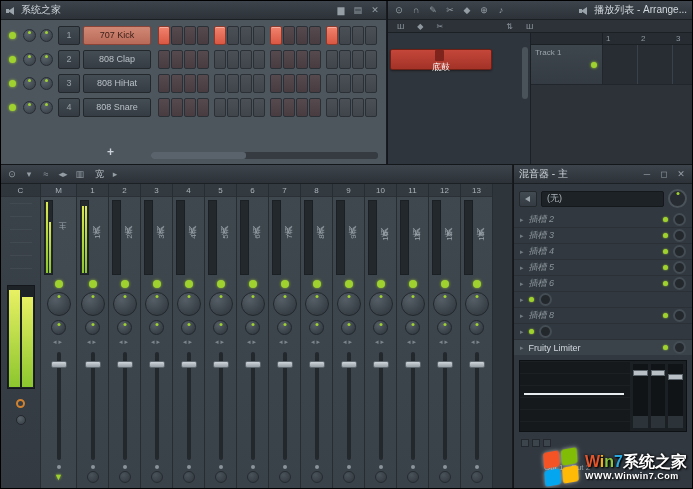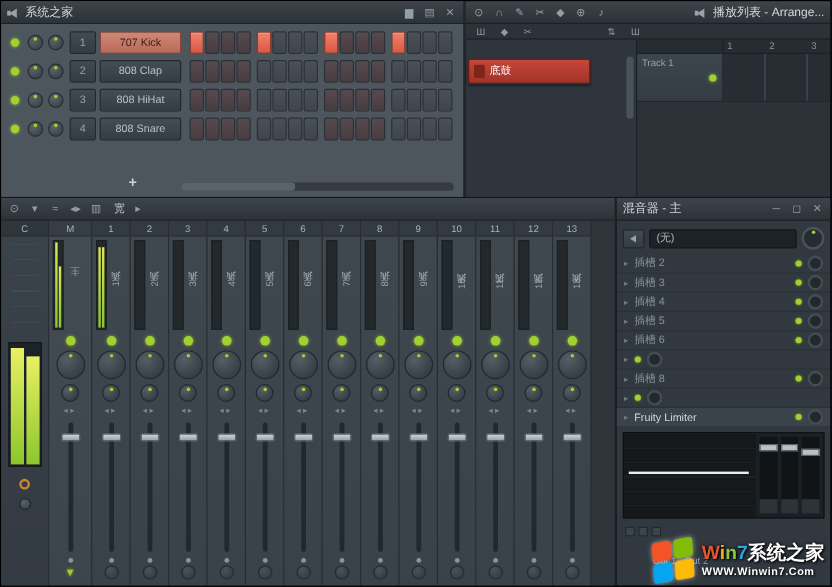--- a/index.html
+++ b/index.html
@@ -36,21 +36,21 @@
   .add-btn{position:absolute;left:106px;top:1px;color:#cdd4d9;font-size:12px;font-weight:bold;}
   .rack-scroll{position:absolute;left:150px;right:8px;bottom:5px;height:7px;background:#353b41;border-radius:3px;}
   .rack-scroll i{display:block;width:42%;height:100%;background:#5a636b;border-radius:3px;}
 
   
   .playlist{position:absolute;left:387px;top:0;right:0;height:163px;display:flex;flex-direction:column;background:#2c3238;}
   .pl-toolbar{height:13px;display:flex;align-items:center;gap:13px;padding:0 9px;background:#2c3238;border-bottom:1px solid #1b2024;font-size:8px;color:#8f989f;flex:0 0 auto;}
   .pl-toolbar .ml{margin-left:50px;}
   .pl-main{flex:1;display:flex;position:relative;overflow:hidden;}
   .pl-left{width:143px;border-right:1px solid #1b2024;position:relative;background:#2f353c;flex:0 0 auto;}
-  .pattern-item{position:absolute;left:2px;top:16px;width:102px;height:21px;background:linear-gradient(#c4473a,#a33227);border:1px solid #6e1f16;border-radius:2px;display:flex;align-items:center;padding:0 4px;color:#fff;font-size:9px;box-shadow:0 1px 2px rgba(0,0,0,.4);}
+  .pattern-item{position:absolute;left:2px;top:16px;width:102px;height:21px;background:linear-gradient(#c4473a,#a33227);border:1px solid #6e1f16;border-radius:2px;display:flex;align-items:center;padding:0 4px;color:#fff;font-size:9px;box-shadow:0 1px 2px rgba(0,0,0,.4);flex-direction:column;}
   .pattern-item .p-icon{width:9px;height:11px;background:#7e241c;margin-right:4px;border-radius:1px;flex:0 0 auto;}
   .pl-scrollbar{position:absolute;right:2px;top:14px;width:6px;height:52px;background:#4a525a;border-radius:3px;}
   .pl-right{flex:1;display:flex;flex-direction:column;overflow:hidden;}
   .pl-ruler{height:12px;display:flex;background:#262c32;border-bottom:1px solid #1b2024;flex:0 0 auto;}
   .ruler-head{width:72px;border-right:1px solid #1b2024;flex:0 0 auto;}
   .ruler-grid{flex:1;position:relative;font-size:8px;color:#8f989f;}
   .ruler-grid span{position:absolute;top:1px;}
   .pl-row{height:40px;display:flex;border-bottom:1px solid #20262b;}
   .pl-row-head{width:72px;background:linear-gradient(#3e464d,#343b42);border-right:1px solid #20262b;position:relative;flex:0 0 auto;}
   .pl-tname{position:absolute;left:4px;top:3px;font-size:8px;color:#9aa3aa;}
@@ -92,21 +92,21 @@
   
   .fx-panel{position:absolute;left:513px;top:164px;right:0;bottom:0;display:flex;flex-direction:column;background:#31383f;}
   .fx-slot1{display:flex;align-items:center;gap:4px;padding:5px 5px 4px 5px;flex:0 0 auto;}
   .fx-speaker{width:18px;height:16px;background:linear-gradient(#434b52,#343b42);border:1px solid #23282d;border-radius:2px;position:relative;flex:0 0 auto;}
   .fx-speaker::after{content:"";position:absolute;left:5px;top:4px;width:0;height:0;border-top:3px solid transparent;border-bottom:3px solid transparent;border-right:5px solid #9aa3aa;}
   .fx-dd{flex:1;height:16px;background:#1d2226;border:1px solid #14181b;border-radius:2px;color:#aeb7bd;display:flex;align-items:center;padding:0 5px;font-size:9px;}
   .fx-knob-big{width:19px;height:19px;border-radius:50%;border:2px solid #4a525a;background:#262c31;position:relative;flex:0 0 auto;}
   .fx-knob-big::after{content:"";position:absolute;width:3px;height:3px;border-radius:50%;background:#9fd22e;left:50%;top:1px;transform:translateX(-50%);}
   .fx-row{height:16px;display:flex;align-items:center;padding:0 6px;gap:5px;border-bottom:1px solid rgba(0,0,0,.14);flex:0 0 auto;}
   .fx-row .arrow{color:#717a81;font-size:7px;}
-  .fx-row .slot-name{flex:1;color:#8a939a;font-size:9px;white-space:nowrap;overflow:hidden;}
+  .fx-row .slot-name{flex:1;font-style:italic;color:#8a939a;font-size:9px;white-space:nowrap;overflow:hidden;}
   .fx-row .slot-led{width:5px;height:5px;border-radius:50%;background:#9fd22e;box-shadow:0 0 2px #9fd22e;flex:0 0 auto;}
   .fx-row .slot-knob{width:13px;height:13px;border-radius:50%;border:2px solid #454d54;background:#23282d;flex:0 0 auto;}
   .fx-row.plugin{background:#3a424a;}
   .fx-row.plugin .slot-name{font-style:normal;color:#d2d9de;}
   .fx-display{margin:4px 5px 0 5px;height:72px;background:#16191c;border:1px solid #0e1114;display:flex;flex:0 0 auto;}
   .fx-wave{flex:1;position:relative;background:repeating-linear-gradient(to bottom,rgba(255,255,255,.03) 0 1px,transparent 1px 12px);}
   .fx-wave::after{content:"";position:absolute;left:4px;right:6px;top:46%;height:2px;background:#e8edf0;}
   .fx-sliders{width:56px;display:flex;gap:3px;padding:3px;background:#1b2024;flex:0 0 auto;}
   .fx-sliders .sl{flex:1;position:relative;background:#111417;}
   .fx-sliders .sl i{position:absolute;left:0;right:0;height:6px;background:#b9c1c7;border:1px solid #5d666d;}

